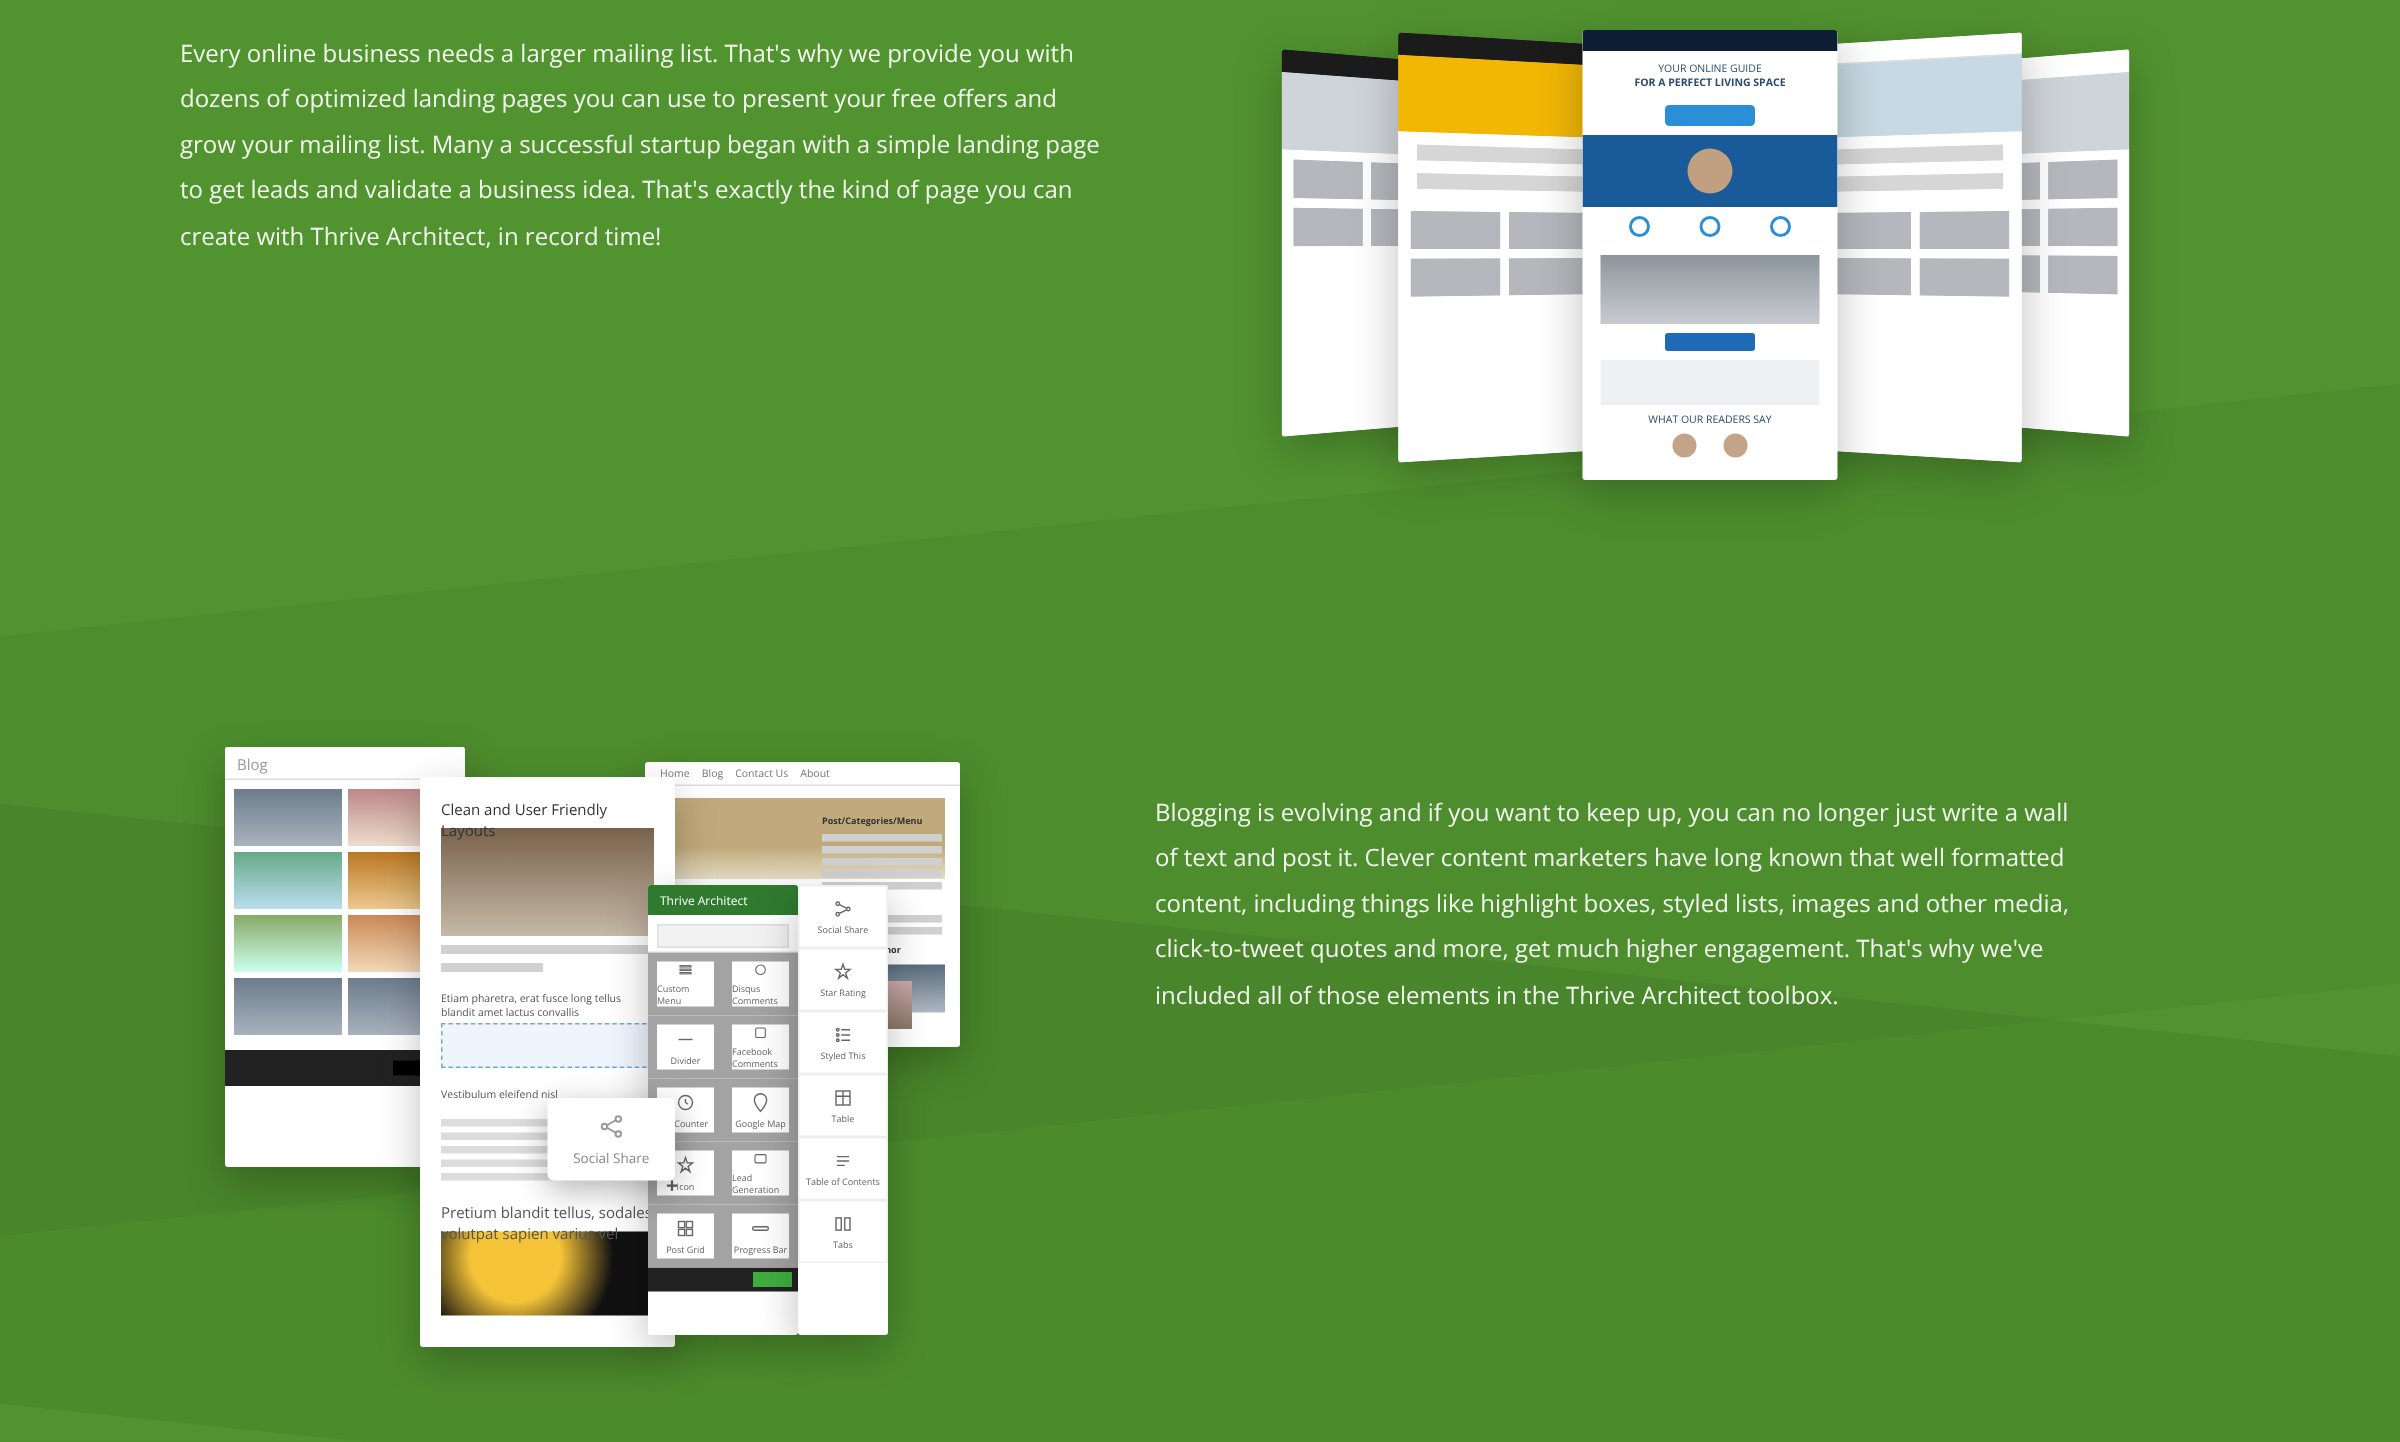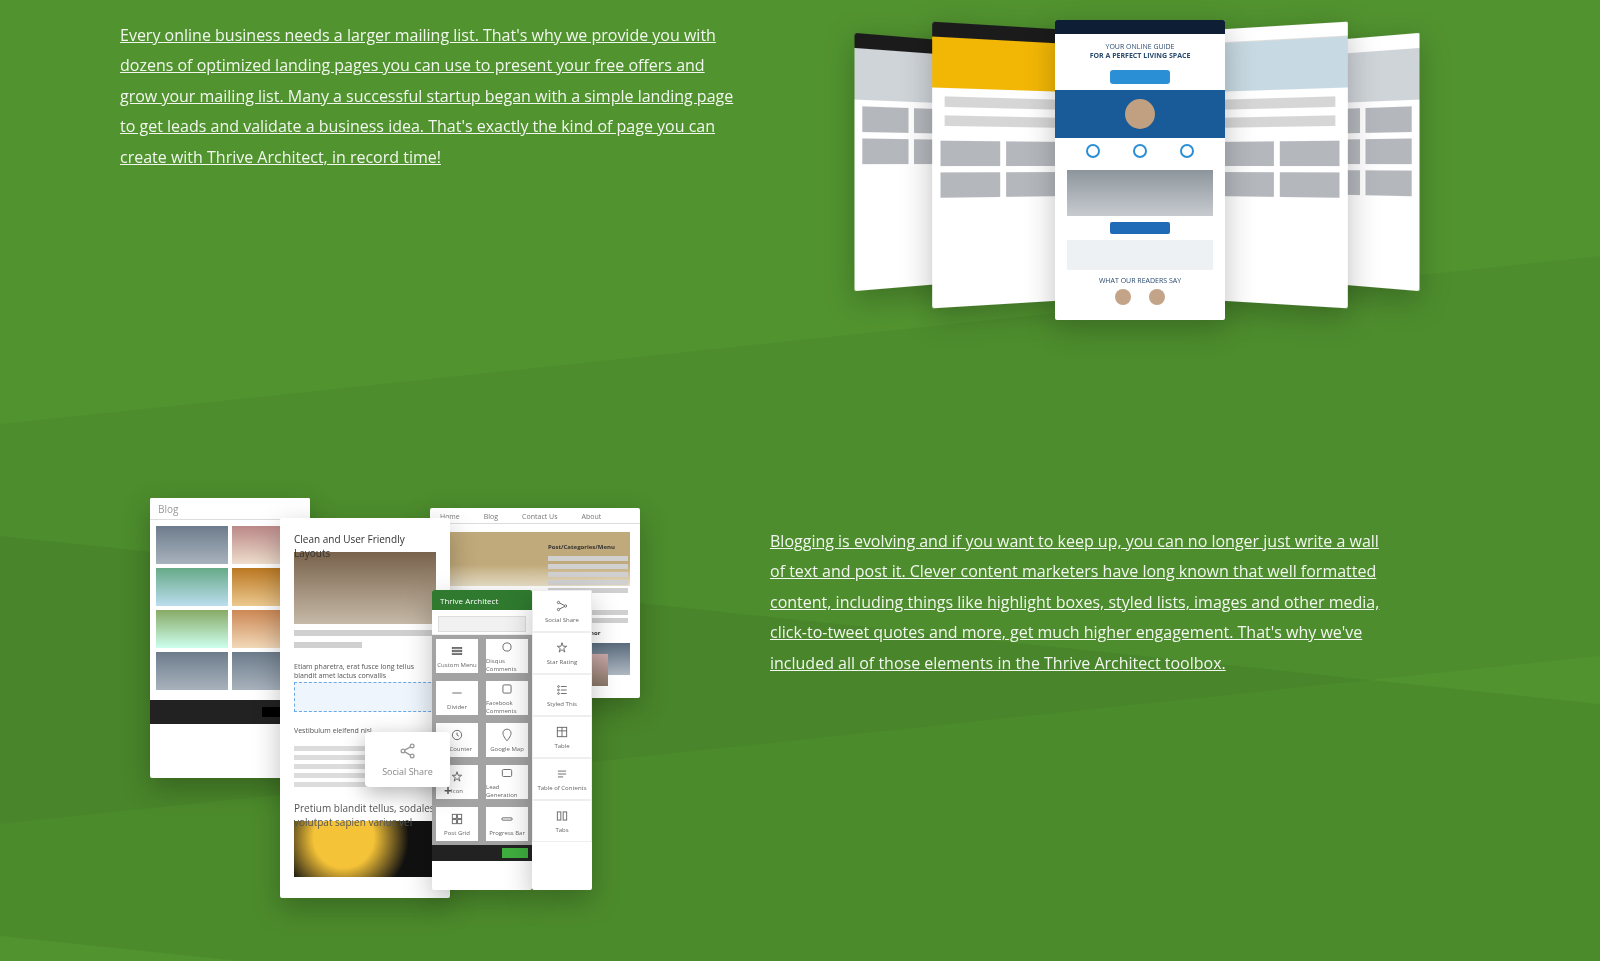--- a/index.html
+++ b/index.html
@@ -43,21 +43,20 @@
     font-size: 28px;
     font-weight: 400;
     line-height: 1.35;
     margin-bottom: 28px;
   }
   p {
     font-size: 16px;
     line-height: 1.9;
     font-weight: 400;
     color: #f1f7ee;
-    text-decoration: underline;
   }
 
   
   .fan { position:absolute; left:50%; top:0; width:0; height:0; }
   .page {
     position:absolute;
     background:#fff;
     border-radius:2px;
     box-shadow:0 8px 30px rgba(0,0,0,.25);
     overflow:hidden;
@@ -106,35 +105,35 @@
 
   .card-b { left:130px; top:20px; width:170px; height:380px; z-index:4; }
   .card-b .title{height:12px;margin:14px 14px 8px;background:none;font-size:10px;color:#333}
   .card-b .hero{height:72px;margin:0 14px;background:linear-gradient(#78624b,#c6b9a7)}
   .card-b .line{height:6px;margin:6px 14px;background:#d0d0d0}
   .card-b .dashed{height:30px;margin:8px 14px;border:1px dashed #6aa9e8;background:#eef5fc}
   .card-b .para{height:5px;margin:4px 14px;background:#dcdcdc}
   .card-b .balloon{height:56px;margin:6px 14px;background:radial-gradient(circle at 35% 30%,#f5c338 0 30%,#111 65%)}
 
   .card-c { left:280px; top:10px; width:210px; height:190px; z-index:2; }
-  .card-c .nav{height:16px;border-bottom:1px solid #ddd;display:flex;gap:24px;padding:4px 10px;font-size:7px;color:#777}
+  .card-c .nav{height:16px;border-bottom:1px solid #ddd;display:flex;gap:8px;padding:4px 10px;font-size:7px;color:#777}
   .card-c .hero{height:54px;margin:8px 10px 4px;background:linear-gradient(#c0a97a 60%,#e7dec6)}
   .card-c .ttl{font-size:9px;font-weight:bold;color:#222;padding:4px 10px}
   .card-c .row{display:flex;gap:6px;padding:0 10px 0 118px; margin-top:-68px}
   .card-c .side{width:80px}
   .card-c .sline{height:5px;background:#d0d0d0;margin:3px 0}
   .card-c .tri{display:flex;gap:4px;padding:6px 10px}
   .card-c .tri .t{flex:1;height:32px;background:linear-gradient(#5a6b7c,#aeb8c2)}
   .card-c .port{width:26px;height:32px;background:linear-gradient(#caa,#876);position:absolute;right:32px;bottom:12px}
 
   .card-d { left:282px; top:92px; width:100px; height:300px; z-index:5;}
   .card-d .tophdr{height:20px;background:#2f7a2f;display:flex;align-items:center;color:#fff;font-size:8px;padding:0 8px}
   .card-d .srch{height:16px;margin:6px 6px 2px;background:#f1f1f1;border:1px solid #ddd}
   .card-d .gridicons{display:flex;flex-wrap:wrap;border-top:1px solid #eee}
-  .card-d .ic{width:50%;height:42px;border:4px solid #a3a3a3;display:flex;flex-direction:column;align-items:center;justify-content:center;color:#666;font-size:6px}
+  .card-d .ic{width:50%;height:42px;border:6px solid #a3a3a3;display:flex;flex-direction:column;align-items:center;justify-content:center;color:#666;font-size:6px}
   .card-d .ic svg{width:14px;height:14px;stroke:#666;fill:none;stroke-width:1.6;margin-bottom:3px}
   .card-d .btm{height:16px;background:#222;display:flex;justify-content:flex-end;align-items:center}
   .card-d .btm span{width:26px;height:10px;background:#3fae3f;margin-right:4px}
 
   .card-e { left:382px; top:92px; width:60px; height:300px; z-index:5;}
   .card-e .ic{width:100%;height:42px;border:1px solid #eee;display:flex;flex-direction:column;align-items:center;justify-content:center;color:#666;font-size:6px}
   .card-e .ic svg{width:14px;height:14px;stroke:#666;fill:none;stroke-width:1.6;margin-bottom:3px}
 
   .share-pop{
     position:absolute;left:215px;top:234px;z-index:6;

